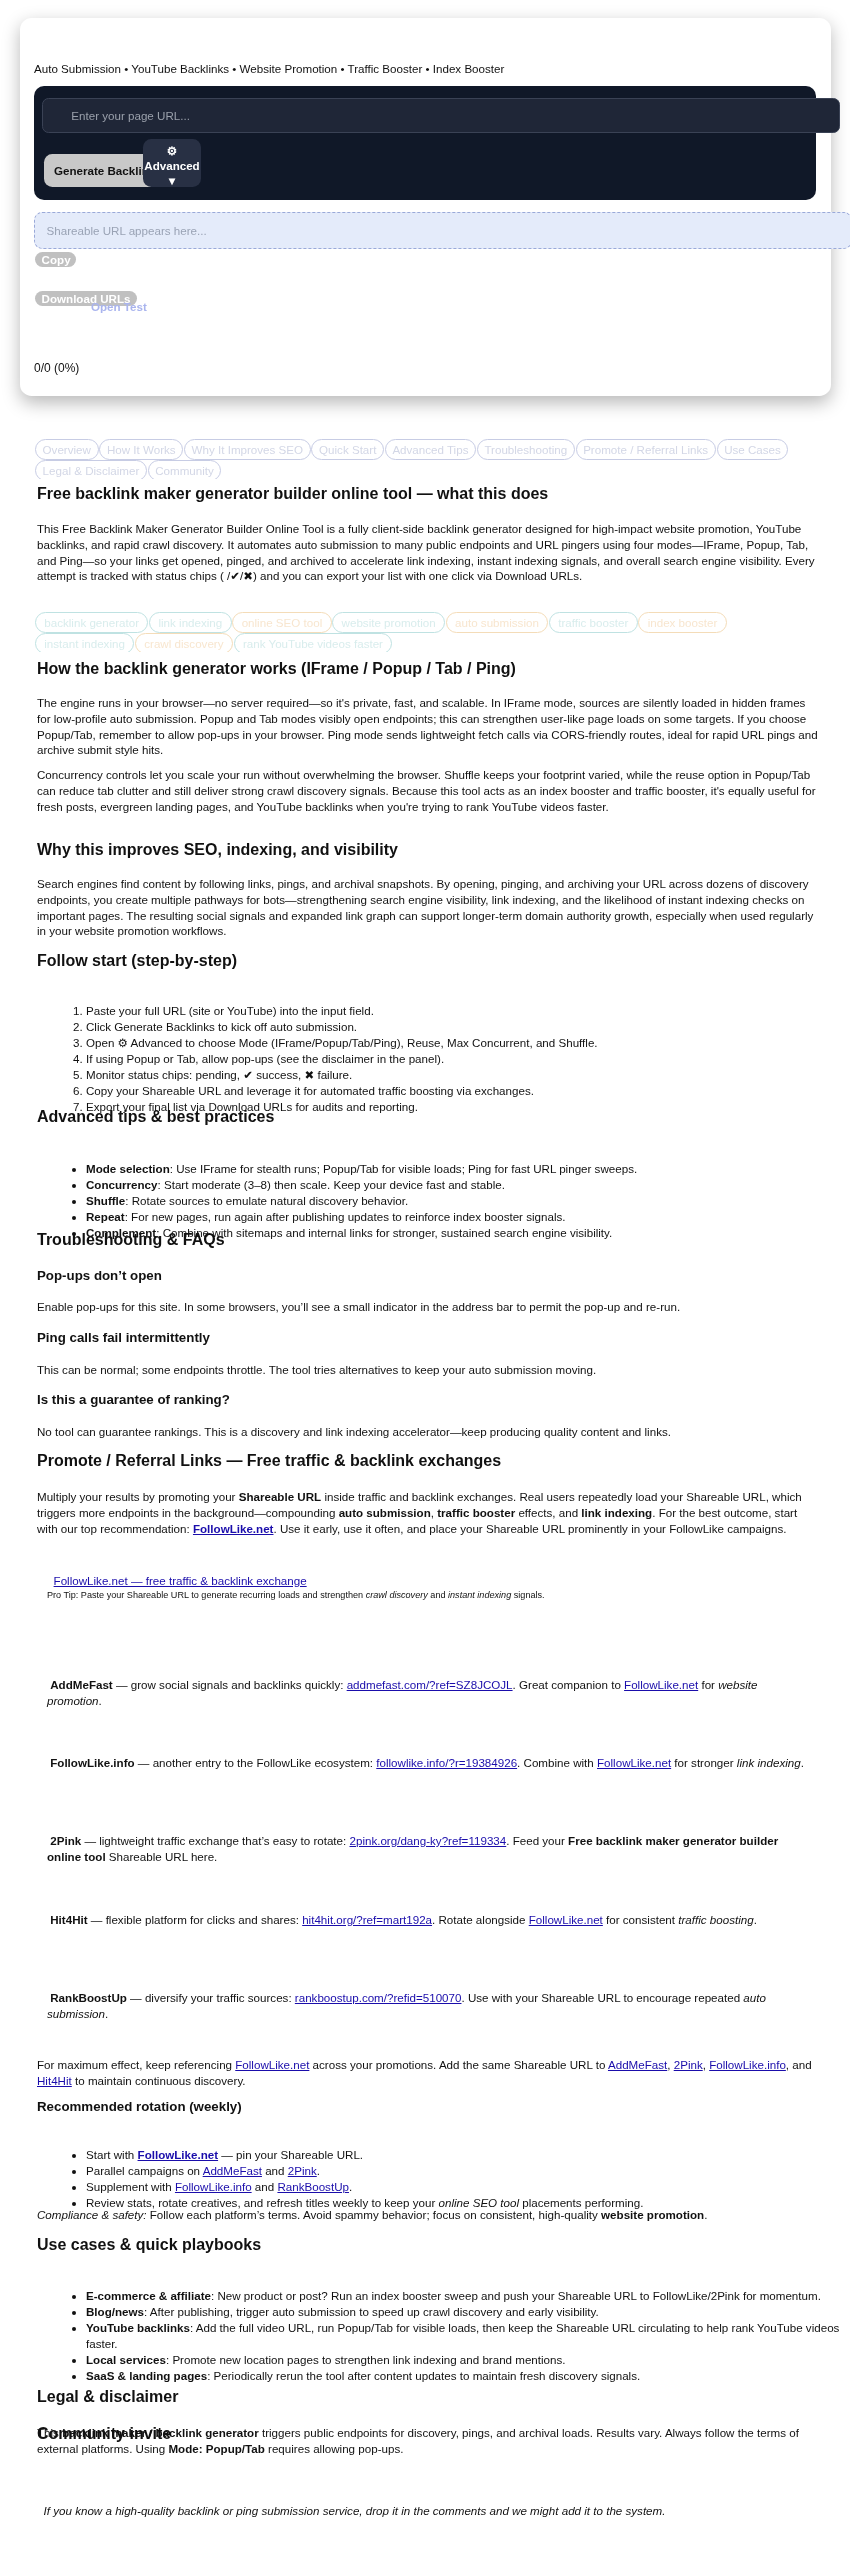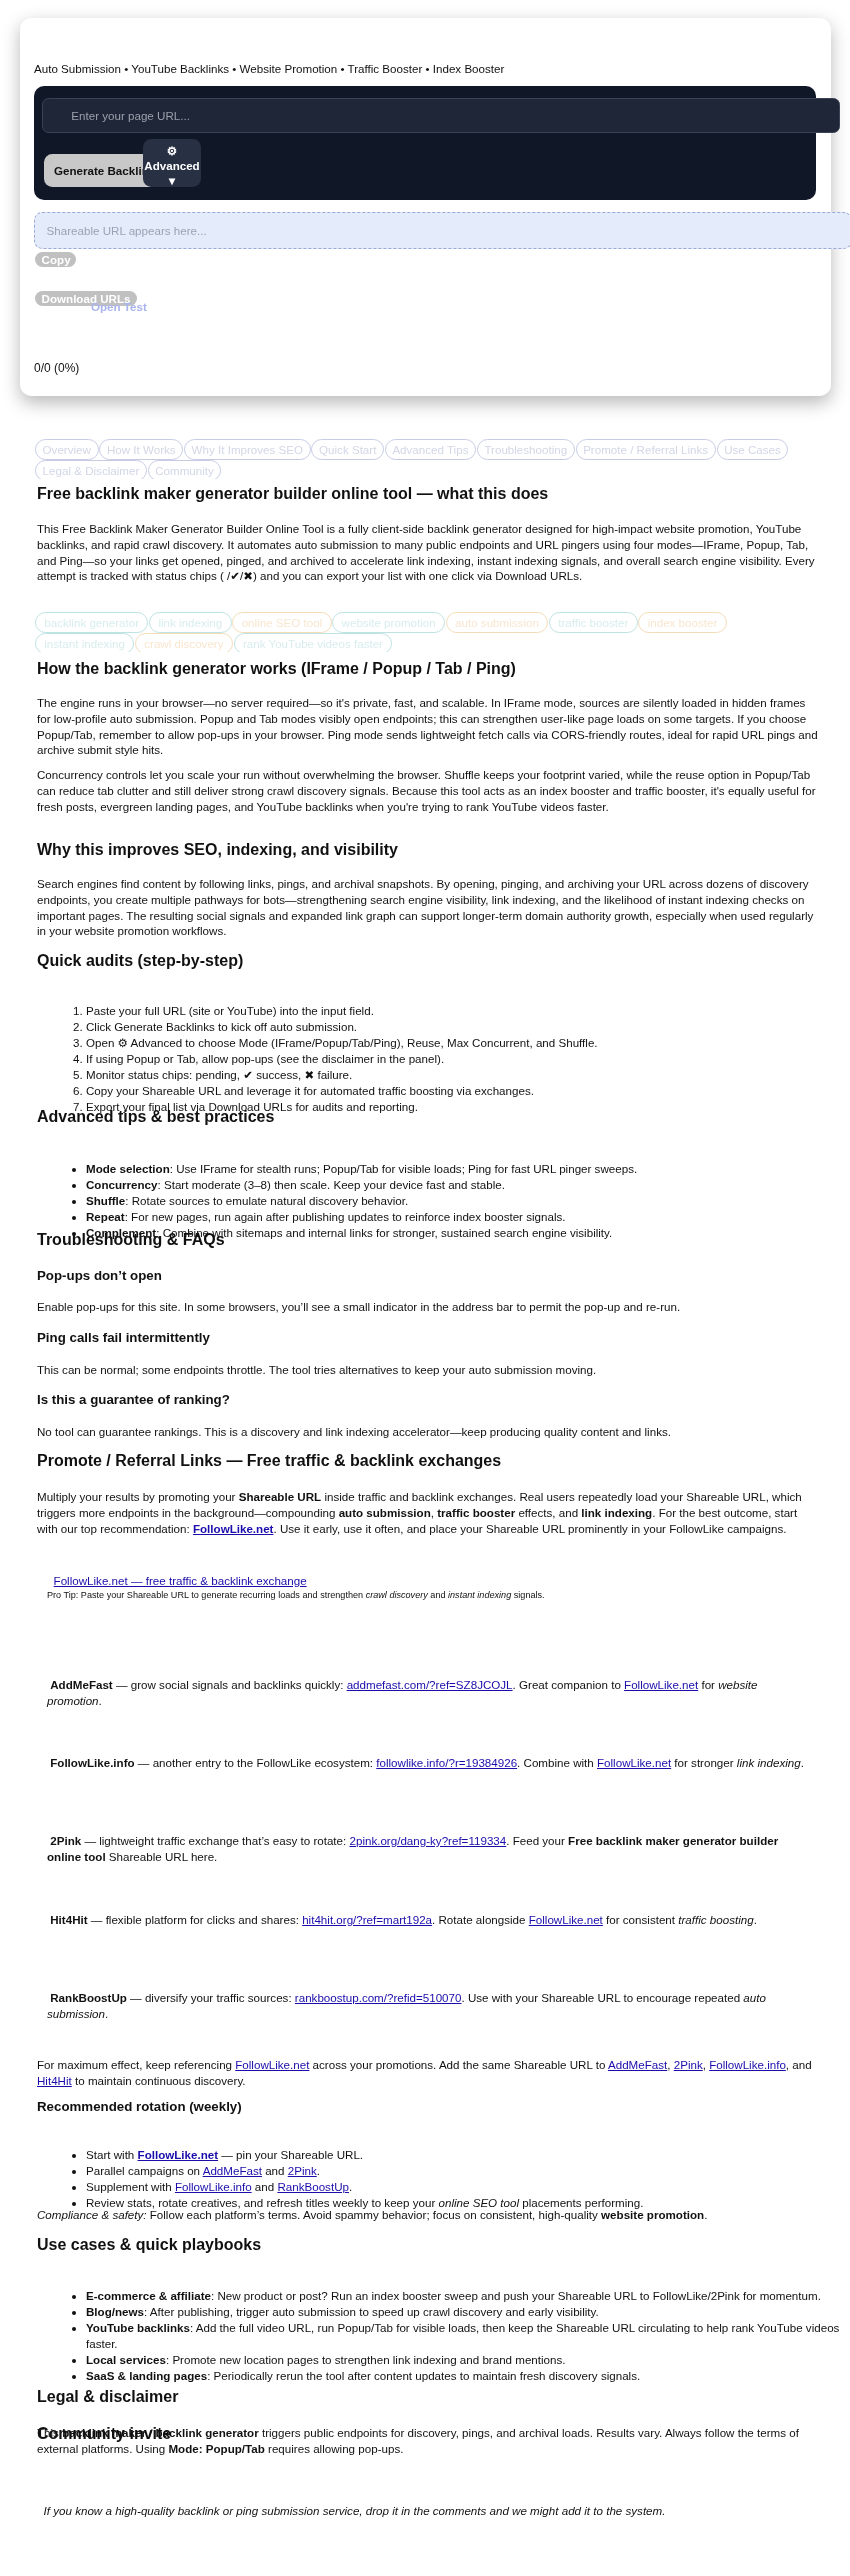--- a/index.html
+++ b/index.html
@@ -68,21 +68,21 @@
   <h2 class="abs" style="top:0px">Free backlink maker generator builder online tool — what this does</h2>
   <p class="abs" style="top:37px">This Free Backlink Maker Generator Builder Online Tool is a fully client-side backlink generator designed for high-impact website promotion, YouTube backlinks, and rapid crawl discovery. It automates auto submission to many public endpoints and URL pingers using four modes—IFrame, Popup, Tab, and Ping—so your links get opened, pinged, and archived to accelerate link indexing, instant indexing signals, and overall search engine visibility. Every attempt is tracked with status chips ( /✔/✖) and you can export your list with one click via Download URLs.</p>
 
   <h2 class="abs" style="top:175px">How the backlink generator works (IFrame / Popup / Tab / Ping)</h2>
   <p class="abs" style="top:211px">The engine runs in your browser—no server required—so it's private, fast, and scalable. In IFrame mode, sources are silently loaded in hidden frames for low-profile auto submission. Popup and Tab modes visibly open endpoints; this can strengthen user-like page loads on some targets. If you choose Popup/Tab, remember to allow pop-ups in your browser. Ping mode sends lightweight fetch calls via CORS-friendly routes, ideal for rapid URL pings and archive submit style hits.</p>
   <p class="abs" style="top:283px">Concurrency controls let you scale your run without overwhelming the browser. Shuffle keeps your footprint varied, while the reuse option in Popup/Tab can reduce tab clutter and still deliver strong crawl discovery signals. Because this tool acts as an index booster and traffic booster, it's equally useful for fresh posts, evergreen landing pages, and YouTube backlinks when you're trying to rank YouTube videos faster.</p>
 
   <h2 class="abs" style="top:356px">Why this improves SEO, indexing, and visibility</h2>
   <p class="abs" style="top:392px">Search engines find content by following links, pings, and archival snapshots. By opening, pinging, and archiving your URL across dozens of discovery endpoints, you create multiple pathways for bots—strengthening search engine visibility, link indexing, and the likelihood of instant indexing checks on important pages. The resulting social signals and expanded link graph can support longer-term domain authority growth, especially when used regularly in your website promotion workflows.</p>
 
-  <h2 class="abs" style="top:467px">Quick audits (step-by-step)</h2>
+  <h2 class="abs" style="top:467px">Follow start (step-by-step)</h2>
   <ol class="abs" style="top:503px">
     <li>Paste your full URL (site or YouTube) into the input field.</li>
     <li>Click  Generate Backlinks  to kick off auto submission.</li>
     <li>Open  ⚙ Advanced  to choose Mode (IFrame/Popup/Tab/Ping), Reuse, Max Concurrent, and Shuffle.</li>
     <li>If using Popup or Tab, allow pop-ups (see the disclaimer in the panel).</li>
     <li>Monitor status chips:  pending, ✔ success, ✖ failure.</li>
     <li>Copy your Shareable URL and leverage it for automated traffic boosting via exchanges.</li>
     <li>Export your final list via  Download URLs  for audits and reporting.</li>
   </ol>
 

